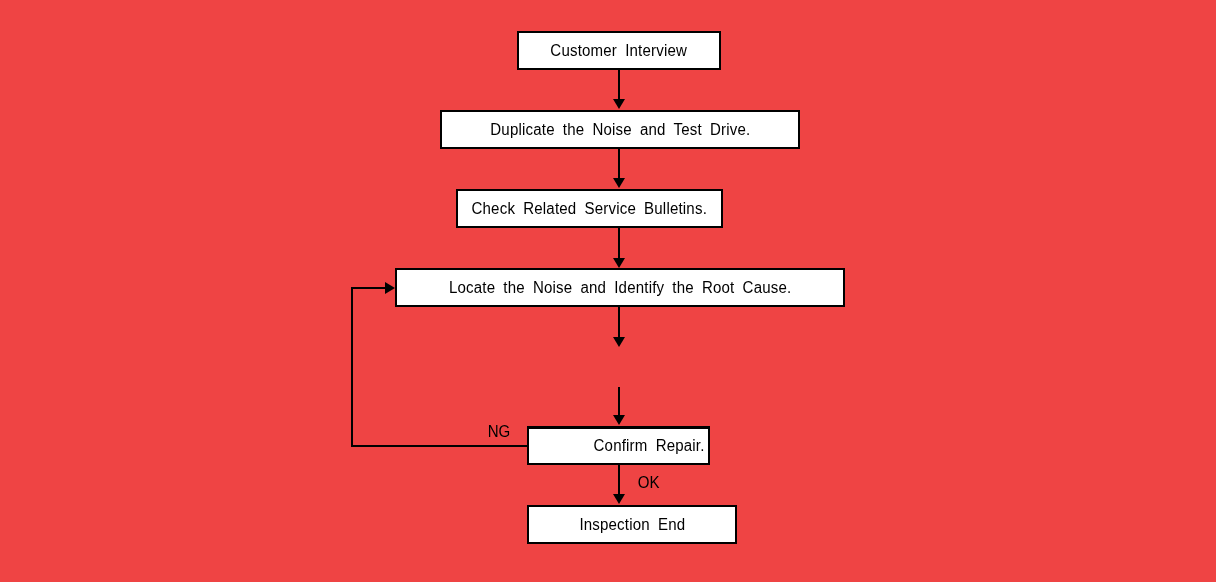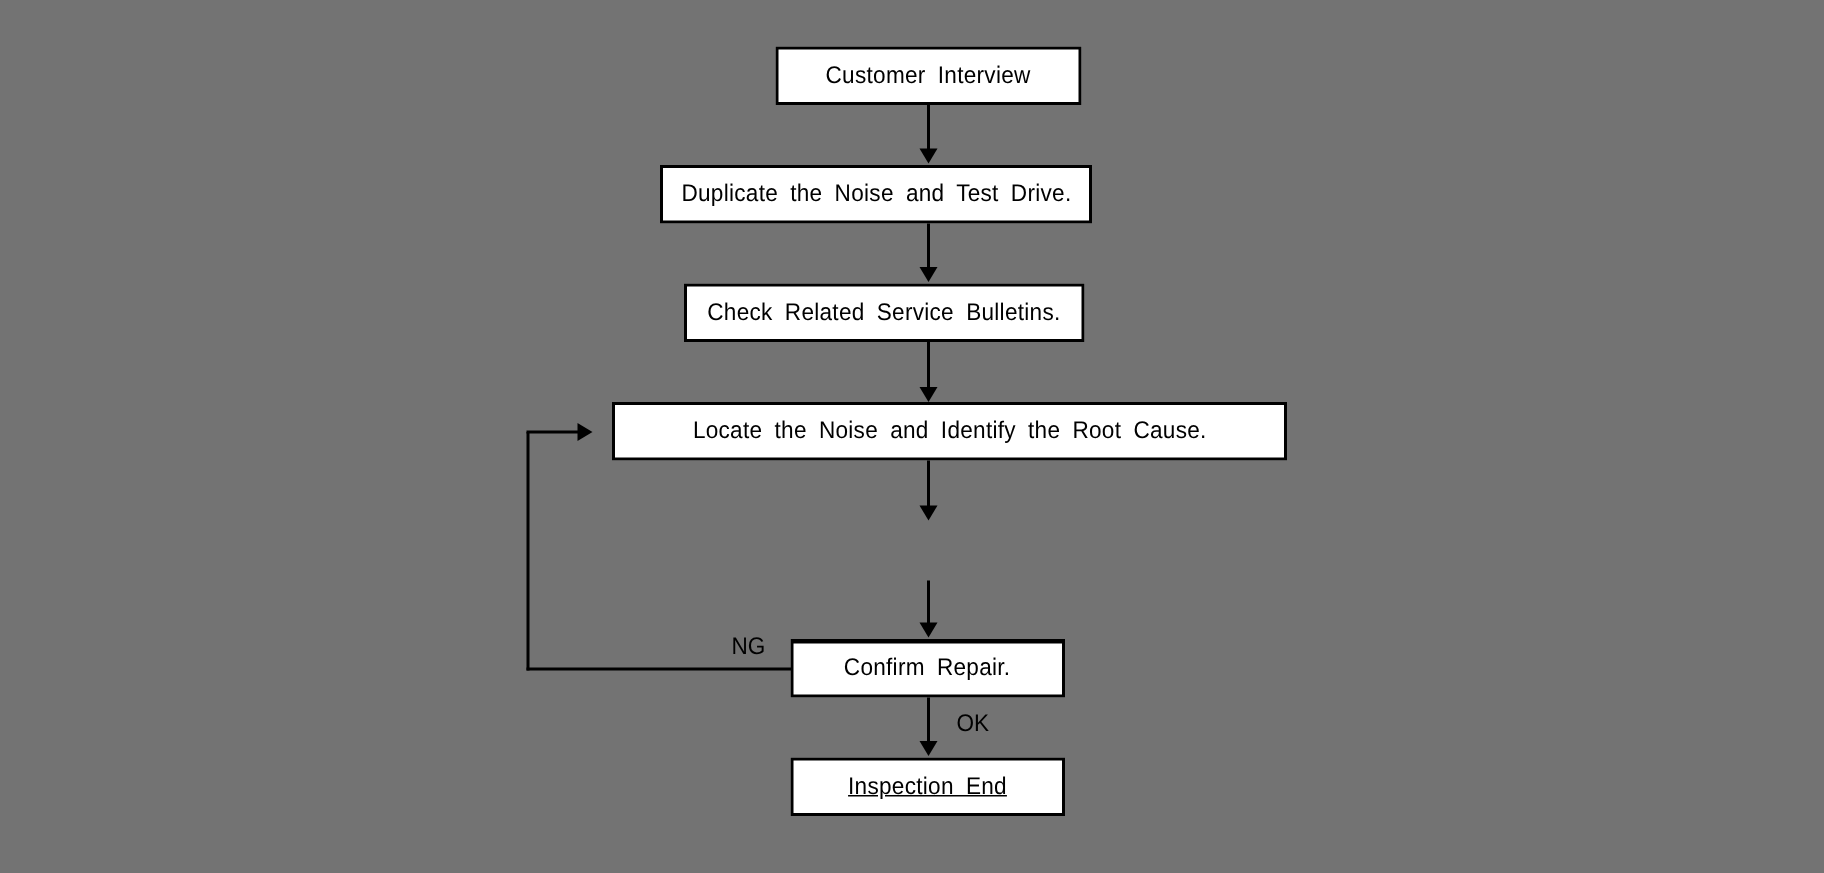--- a/index.html
+++ b/index.html
@@ -8,21 +8,21 @@
     padding: 0;
     background: #ffffff;
   }
   body {
     font-family: "Liberation Sans", "DejaVu Sans", sans-serif;
   }
   #canvas {
     position: relative;
     width: 1216px;
     height: 582px;
-    background: #737373;
+    background: #ef4444;
     overflow: hidden;
   }
   .node {
     position: absolute;
     box-sizing: border-box;
     background: #ffffff;
     border: 2px solid #000000;
     display: flex;
     align-items: center;
     justify-content: center;
@@ -32,20 +32,21 @@
     font-size: 16px;
     line-height: 1;
     color: #000000;
     letter-spacing: 0.2px;
     word-spacing: 4px;
     white-space: nowrap;
     transform: scaleX(0.94);
   }
   .node.emphasis {
     border-top-width: 3px;
+    justify-content: flex-end;
   }
 
   
   .vline {
     position: absolute;
     width: 2px;
     background: #000000;
   }
   .hline {
     position: absolute;
@@ -83,35 +84,35 @@
 
 <div id="canvas">
 
   <div class="node" style="left:517px; top:31px; width:204px; height:39px;">
     <span class="node-label">Customer Interview</span>
   </div>
 
   <div class="vline" style="left:618px; top:70px; height:32px;"></div>
   <div class="arrow-down" style="left:613px; top:99px;"></div>
 
-  <div class="node" style="left:440px; top:110px; width:288px; height:39px;">
+  <div class="node" style="left:440px; top:110px; width:360px; height:39px;">
     <span class="node-label">Duplicate the Noise and Test Drive.</span>
   </div>
 
   <div class="vline" style="left:618px; top:149px; height:32px;"></div>
   <div class="arrow-down" style="left:613px; top:178px;"></div>
 
   <div class="node" style="left:456px; top:189px; width:267px; height:39px;">
     <span class="node-label">Check Related Service Bulletins.</span>
   </div>
 
   <div class="vline" style="left:618px; top:228px; height:32px;"></div>
   <div class="arrow-down" style="left:613px; top:258px;"></div>
 
-  <div class="node" style="left:408px; top:268px; width:450px; height:39px;">
+  <div class="node" style="left:395px; top:268px; width:450px; height:39px;">
     <span class="node-label">Locate the Noise and Identify the Root Cause.</span>
   </div>
 
   <div class="vline" style="left:618px; top:307px; height:32px;"></div>
   <div class="arrow-down" style="left:613px; top:337px;"></div>
 
 
   <div class="vline" style="left:618px; top:387px; height:30px;"></div>
   <div class="arrow-down" style="left:613px; top:415px;"></div>
 
@@ -122,17 +123,17 @@
   <div class="hline" style="left:351px; top:445px; width:177px;"></div>
   <div class="vline" style="left:351px; top:288px; height:159px;"></div>
   <div class="hline" style="left:351px; top:287px; width:38px;"></div>
   <div class="arrow-right" style="left:385px; top:282px;"></div>
   <div class="edge-label" style="left:487px; top:424px;">NG</div>
 
   <div class="vline" style="left:618px; top:465px; height:31px;"></div>
   <div class="arrow-down" style="left:613px; top:494px;"></div>
   <div class="edge-label" style="left:637px; top:475px;">OK</div>
 
-  <div class="node" style="left:527px; top:505px; width:183px; height:39px;text-decoration:underline;">
+  <div class="node" style="left:527px; top:505px; width:210px; height:39px;">
     <span class="node-label">Inspection End</span>
   </div>
 
 </div>
 
 </body></html>

